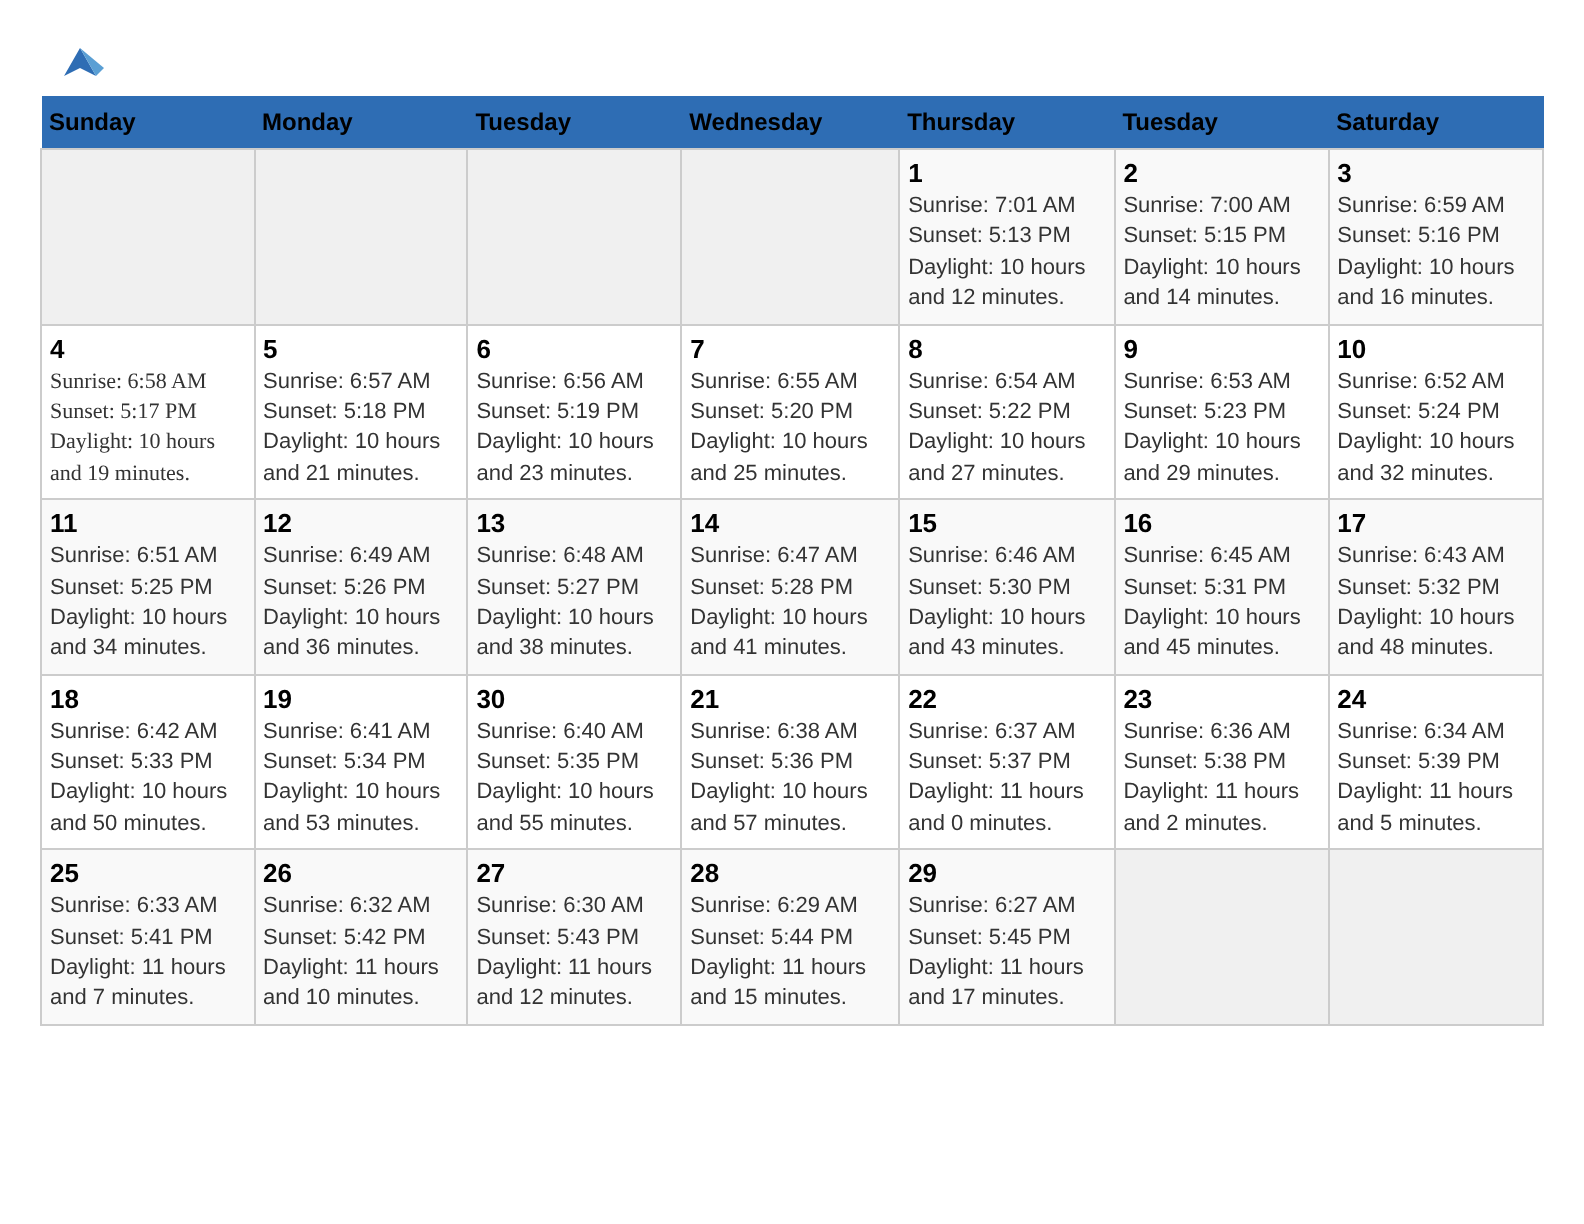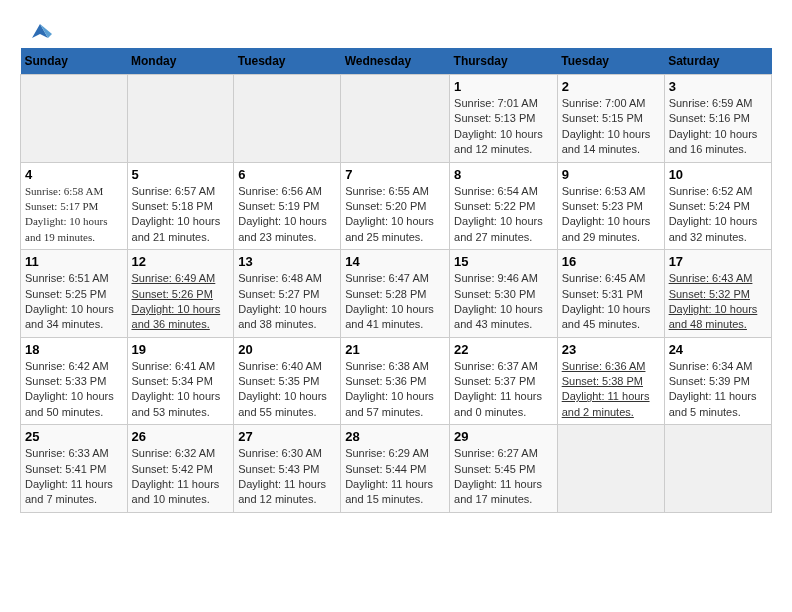--- a/index.html
+++ b/index.html
@@ -143,56 +143,56 @@
 Sunset: 5:23 PM
 Daylight: 10 hours and 29 minutes.</span></td>
         <td><span class="day-num">10</span><span class="day-info" style="white-space: pre-line;">Sunrise: 6:52 AM
 Sunset: 5:24 PM
 Daylight: 10 hours and 32 minutes.</span></td>
       </tr>
       <tr>
         <td><span class="day-num">11</span><span class="day-info" style="white-space: pre-line;">Sunrise: 6:51 AM
 Sunset: 5:25 PM
 Daylight: 10 hours and 34 minutes.</span></td>
-        <td><span class="day-num">12</span><span class="day-info" style="white-space: pre-line; text-decoration: underline;">Sunrise: 6:49 AM
+        <td><span class="day-num">12</span><span class="day-info" style="white-space: pre-line;">Sunrise: 6:49 AM
 Sunset: 5:26 PM
 Daylight: 10 hours and 36 minutes.</span></td>
         <td><span class="day-num">13</span><span class="day-info" style="white-space: pre-line;">Sunrise: 6:48 AM
 Sunset: 5:27 PM
 Daylight: 10 hours and 38 minutes.</span></td>
         <td><span class="day-num">14</span><span class="day-info" style="white-space: pre-line;">Sunrise: 6:47 AM
 Sunset: 5:28 PM
 Daylight: 10 hours and 41 minutes.</span></td>
-        <td><span class="day-num">15</span><span class="day-info" style="white-space: pre-line;">Sunrise: 9:46 AM
+        <td><span class="day-num">15</span><span class="day-info" style="white-space: pre-line;">Sunrise: 6:46 AM
 Sunset: 5:30 PM
 Daylight: 10 hours and 43 minutes.</span></td>
         <td><span class="day-num">16</span><span class="day-info" style="white-space: pre-line; margin-top: 38px;">Sunrise: 6:45 AM
 Sunset: 5:31 PM
 Daylight: 10 hours and 45 minutes.</span></td>
-        <td><span class="day-num">17</span><span class="day-info" style="white-space: pre-line; text-decoration: underline;">Sunrise: 6:43 AM
+        <td><span class="day-num">17</span><span class="day-info" style="white-space: pre-line;">Sunrise: 6:43 AM
 Sunset: 5:32 PM
 Daylight: 10 hours and 48 minutes.</span></td>
       </tr>
       <tr>
         <td><span class="day-num">18</span><span class="day-info" style="white-space: pre-line;">Sunrise: 6:42 AM
 Sunset: 5:33 PM
 Daylight: 10 hours and 50 minutes.</span></td>
         <td><span class="day-num">19</span><span class="day-info" style="white-space: pre-line;">Sunrise: 6:41 AM
 Sunset: 5:34 PM
 Daylight: 10 hours and 53 minutes.</span></td>
-        <td><span class="day-num">20</span><span class="day-info" style="white-space: pre-line;">Sunrise: 6:40 AM
+        <td><span class="day-num">30</span><span class="day-info" style="white-space: pre-line;">Sunrise: 6:40 AM
 Sunset: 5:35 PM
 Daylight: 10 hours and 55 minutes.</span></td>
         <td><span class="day-num">21</span><span class="day-info" style="white-space: pre-line;">Sunrise: 6:38 AM
 Sunset: 5:36 PM
 Daylight: 10 hours and 57 minutes.</span></td>
         <td><span class="day-num">22</span><span class="day-info" style="white-space: pre-line;">Sunrise: 6:37 AM
 Sunset: 5:37 PM
 Daylight: 11 hours and 0 minutes.</span></td>
-        <td><span class="day-num">23</span><span class="day-info" style="white-space: pre-line; text-decoration: underline;">Sunrise: 6:36 AM
+        <td><span class="day-num">23</span><span class="day-info" style="white-space: pre-line;">Sunrise: 6:36 AM
 Sunset: 5:38 PM
 Daylight: 11 hours and 2 minutes.</span></td>
         <td><span class="day-num">24</span><span class="day-info" style="white-space: pre-line;">Sunrise: 6:34 AM
 Sunset: 5:39 PM
 Daylight: 11 hours and 5 minutes.</span></td>
       </tr>
       <tr>
         <td><span class="day-num">25</span><span class="day-info" style="white-space: pre-line;">Sunrise: 6:33 AM
 Sunset: 5:41 PM
 Daylight: 11 hours and 7 minutes.</span></td>

